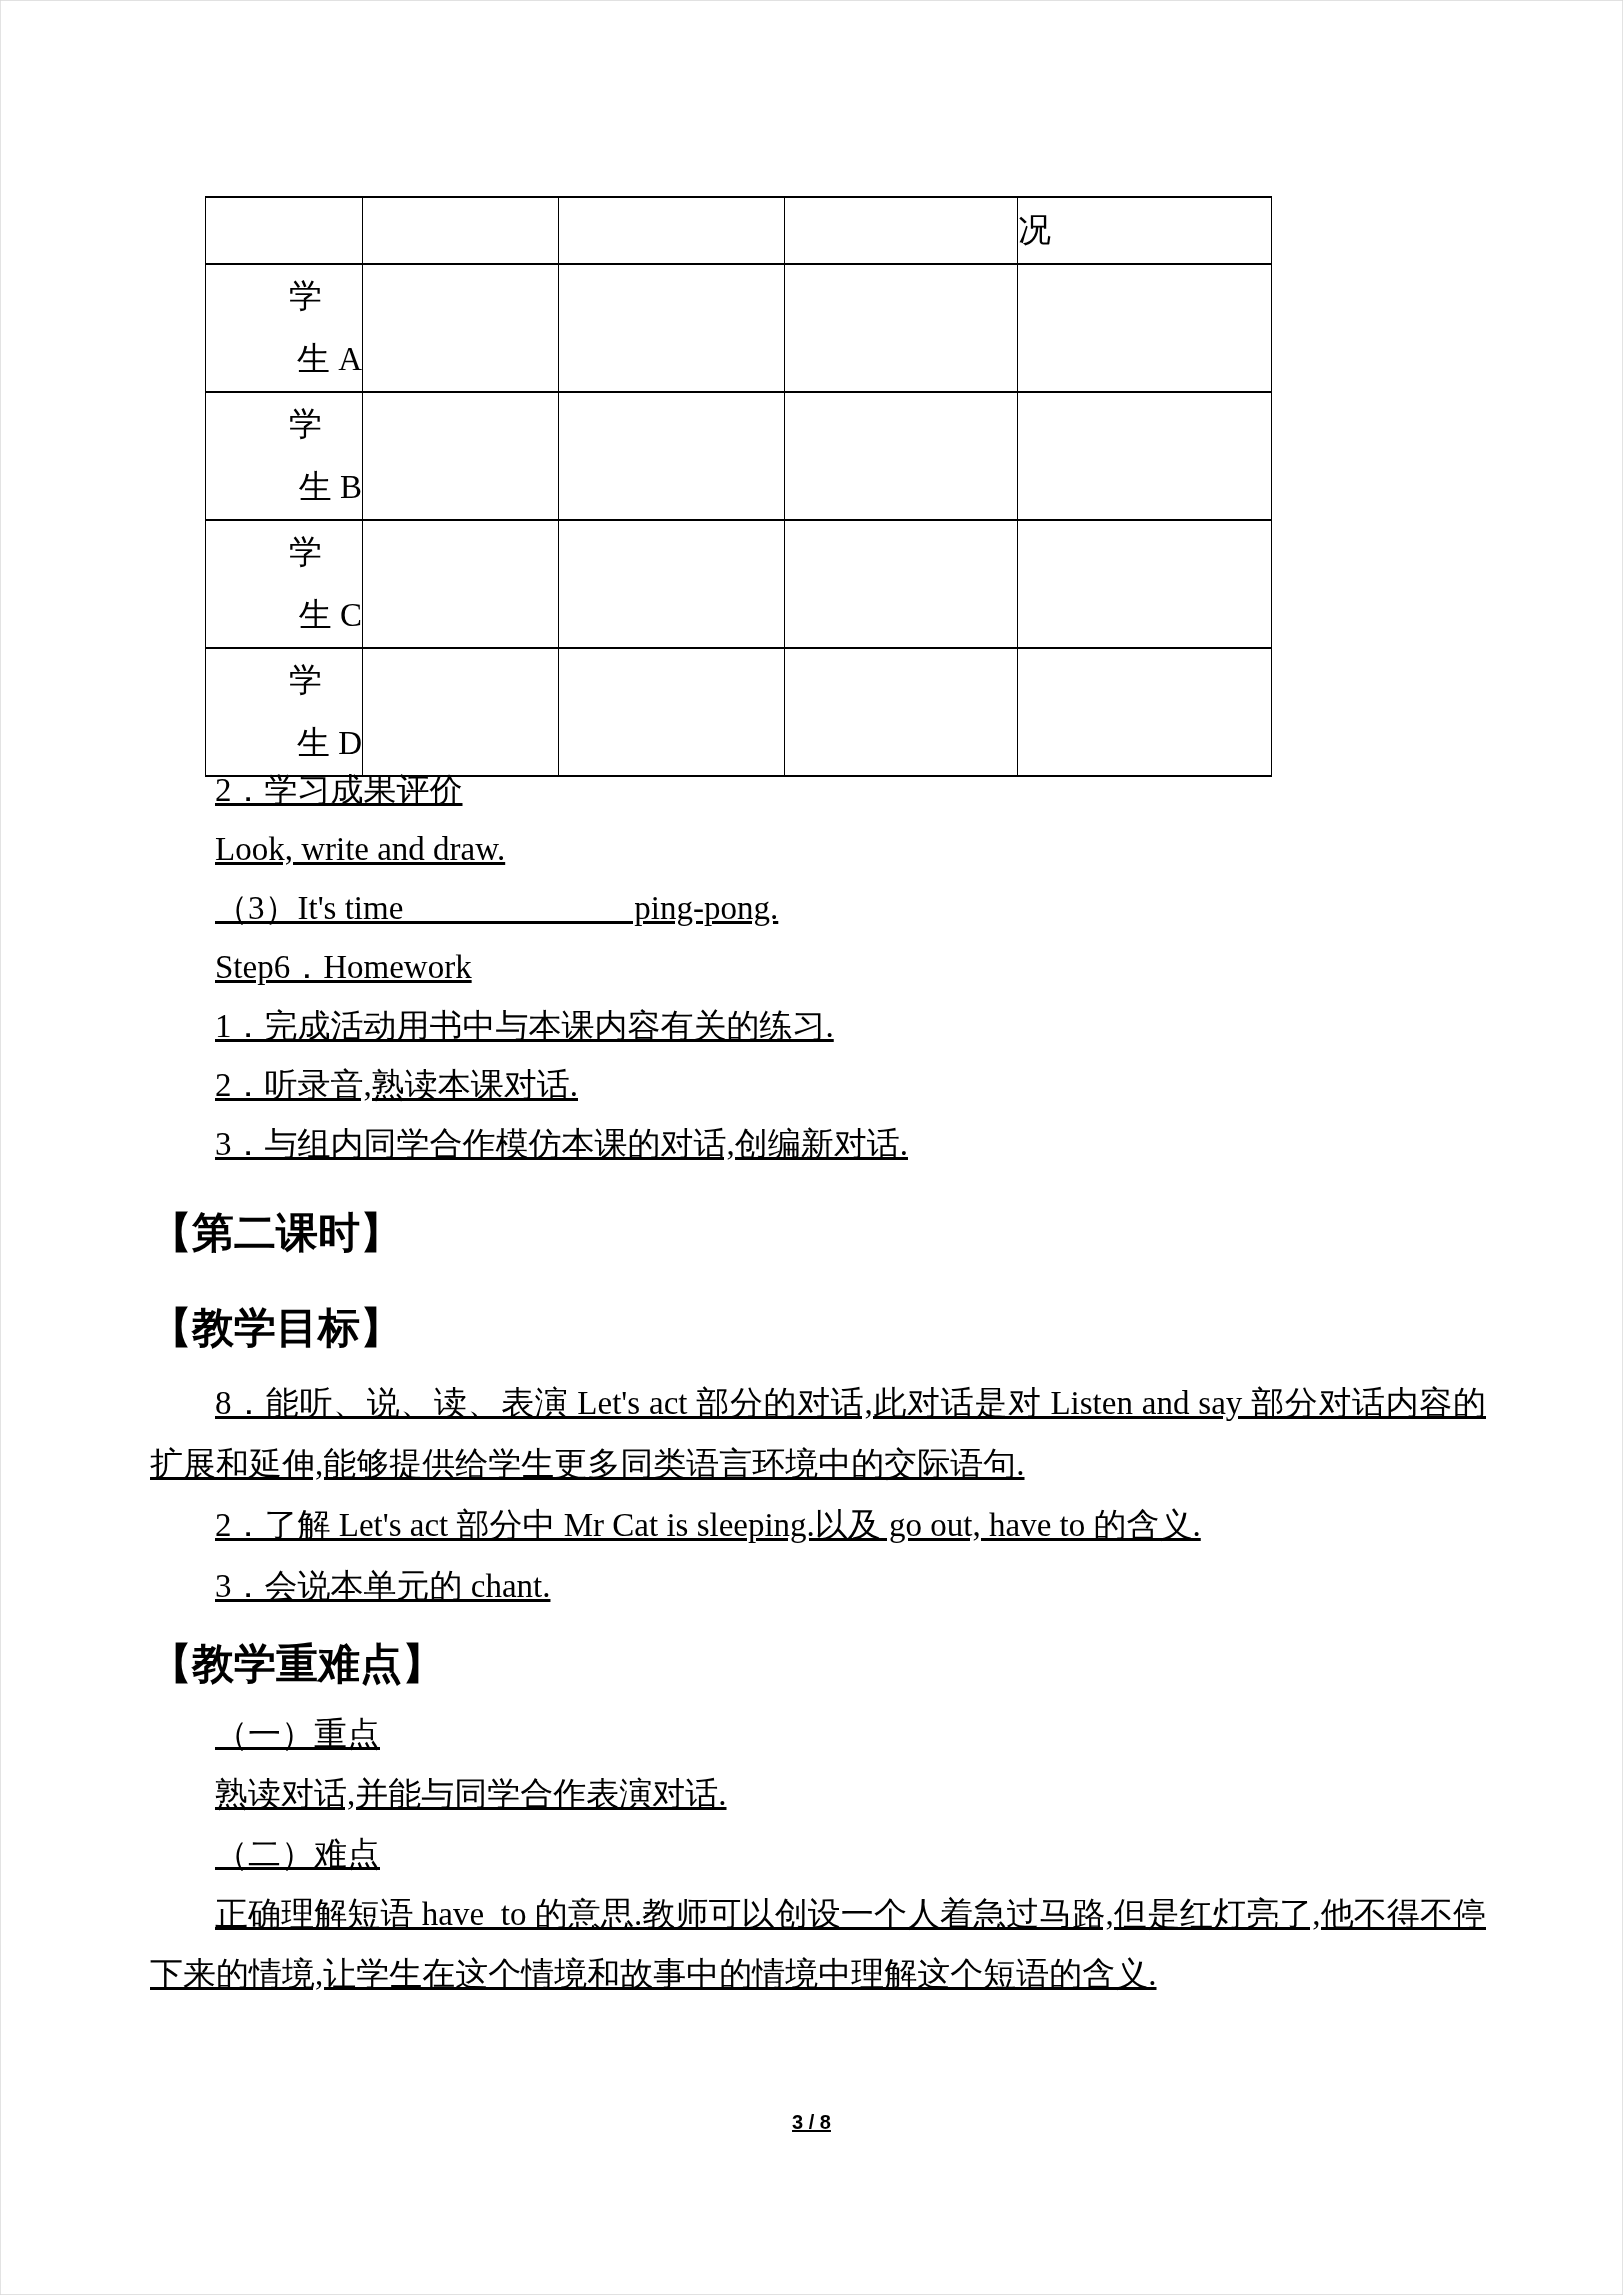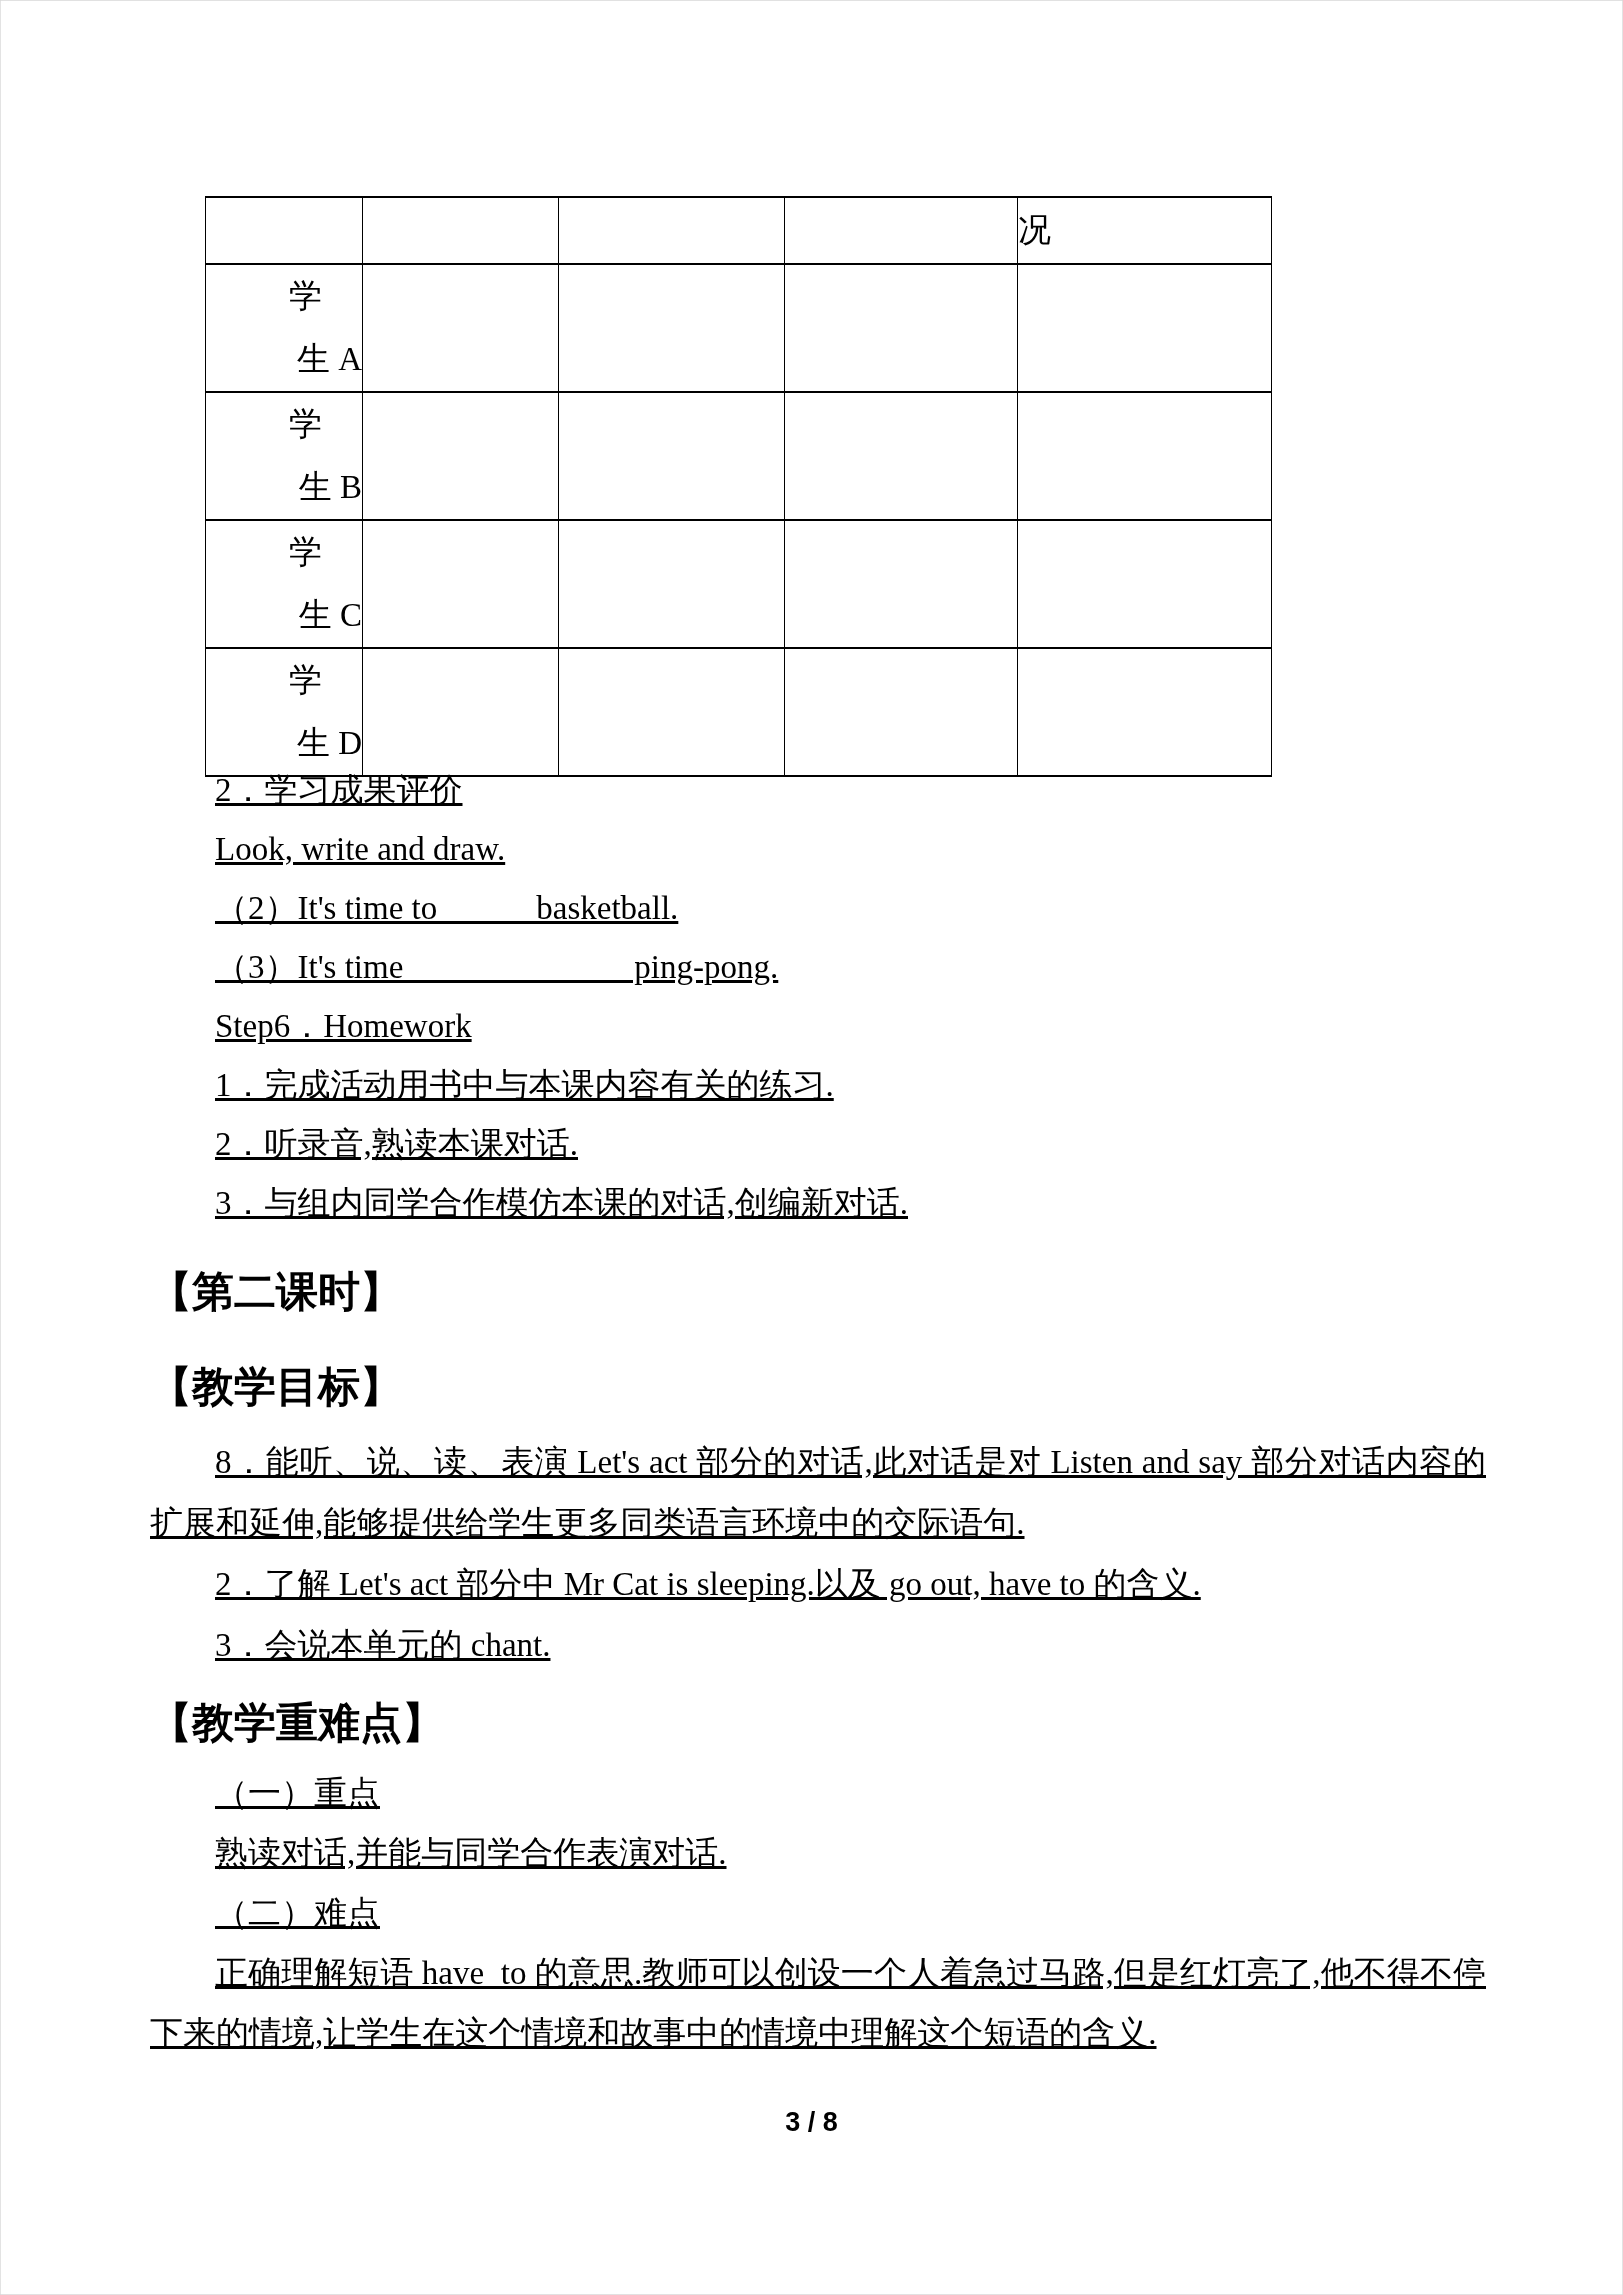--- a/index.html
+++ b/index.html
@@ -54,21 +54,21 @@
   }
   .heading.h-lesson{margin-top:24.5px;}
   .heading.h-objectives{margin-top:27px;margin-bottom:11px;}
   .heading.h-keypoints{margin-top:13.6px;margin-bottom:5.5px;}
   
   .page-footer{
     position:absolute;left:0;top:2107px;width:1623px;
     text-align:center;
     font-family:"Liberation Sans","DejaVu Sans",sans-serif;
     font-weight:bold;
-    font-size:27px;line-height:31px;
+    font-size:20px;line-height:31px;text-decoration:underline;
   }
 </style>
 </head>
 <body>
 
 <div class="page">
 
   <table class="grid">
     <colgroup>
       <col style="width:157px">
@@ -124,21 +124,20 @@
         <td></td>
         <td></td>
         <td></td>
       </tr>
     </tbody>
   </table>
 
   <div class="content">
     <p class="para">2．学习成果评价</p>
     <p class="para">Look, write and draw.</p>
-    <p class="para">（2）It's time to______basketball.</p>
     <p class="para">（3）It's time_____ &nbsp; _____ &nbsp; &nbsp; ping-pong.</p>
     <p class="para">Step6．Homework</p>
     <p class="para">1．完成活动用书中与本课内容有关的练习.</p>
     <p class="para">2．听录音,熟读本课对话.</p>
     <p class="para">3．与组内同学合作模仿本课的对话,创编新对话.</p>
 
     <p class="heading h-lesson">【第二课时】</p>
     <p class="heading h-objectives">【教学目标】</p>
 
     <p class="para sp90">8．能听、说、读、表演 Let's act 部分的对话,此对话是对 Listen and say 部分对话内容的扩展和延伸,能够提供给学生更多同类语言环境中的交际语句.</p>

